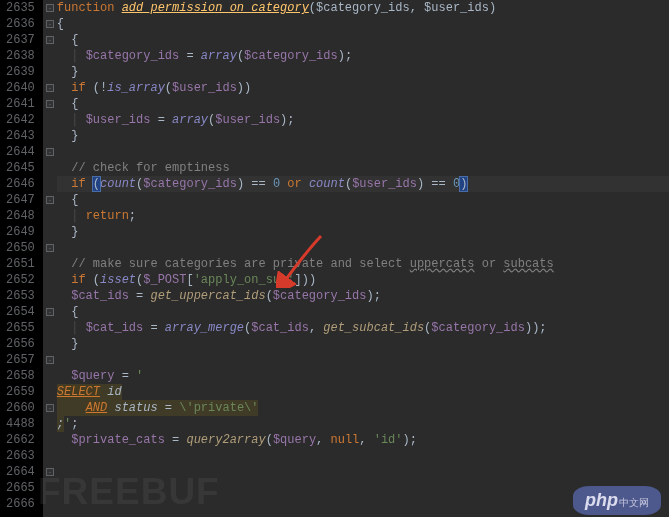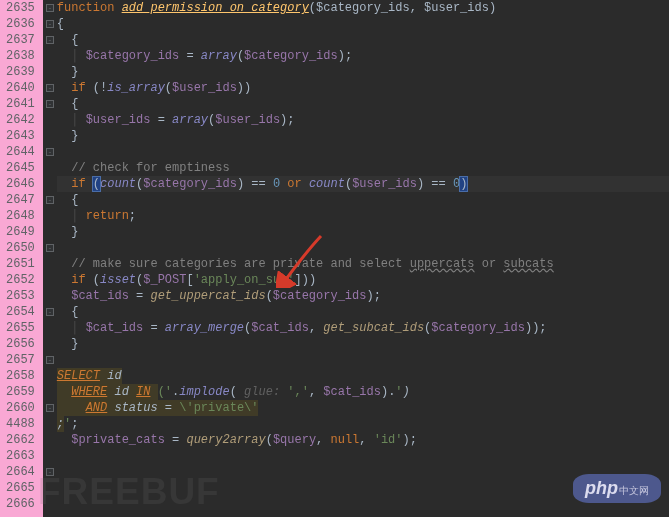--- a/index.html
+++ b/index.html
@@ -11,21 +11,21 @@
     width: 669px;
     height: 517px;
     overflow: hidden;
     position: relative;
   }
   .editor {
     display: flex;
     height: 100%;
   }
   .gutter {
-    background: #f9a8d4;
+    background: #000000;
     color: #606366;
     text-align: right;
     padding-right: 8px;
     padding-left: 6px;
     user-select: none;
     flex-shrink: 0;
   }
   .gutter .ln {
     height: 16px;
     line-height: 16px;
@@ -92,21 +92,21 @@
     top: 232px;
     width: 50px;
     height: 56px;
     pointer-events: none;
   }
 
   
   .php-logo {
     position: absolute;
     right: 8px;
-    bottom: 14px;
+    bottom: 2px;
     background: #4f5b93;
     color: #e6e6fa;
     font-family: Arial, sans-serif;
     font-weight: bold;
     font-style: italic;
     padding: 4px 12px;
     border-radius: 16px / 10px;
     font-size: 18px;
     opacity: 0.95;
   }
@@ -198,22 +198,22 @@
       <div class="line">  <span class="guide">│</span> <span class="kw">return</span>;</div>
       <div class="line">  <span class="punct">}</span></div>
       <div class="line"></div>
       <div class="line">  <span class="cmt">// make sure categories are private and select </span><span class="cmt underline">uppercats</span><span class="cmt"> or </span><span class="cmt underline">subcats</span></div>
       <div class="line">  <span class="kw">if</span> (<span class="builtin">isset</span>(<span class="var">$_POST</span>[<span class="str">'apply_on_sub'</span>]))</div>
       <div class="line">  <span class="var">$cat_ids</span> = <span class="call">get_uppercat_ids</span>(<span class="var">$category_ids</span>);</div>
       <div class="line">  <span class="punct">{</span></div>
       <div class="line">  <span class="guide">│</span> <span class="var">$cat_ids</span> = <span class="builtin">array_merge</span>(<span class="var">$cat_ids</span>, <span class="call">get_subcat_ids</span>(<span class="var">$category_ids</span>));</div>
       <div class="line">  <span class="punct">}</span></div>
       <div class="line"></div>
+      <div class="line">  <span class="var">$query</span> = <span class="str">'</span></div>
       <div class="line"><span class="hl-sql"><span class="sql-kw">SELECT</span> <span class="sql-id">id</span></span></div>
-      <div class="line"><span class="hl-sql">  <span class="sql-kw">WHERE</span> <span class="sql-id">id</span> <span class="sql-kw">IN</span> </span><span class="str">('</span>.<span class="builtin">implode</span>( <span class="hint">glue:</span> <span class="str">','</span>, <span class="var">$cat_ids</span>).<span class="str">'</span><span class="sql-id">)</span></div>
       <div class="line"><span class="hl-sql">    <span class="sql-kw">AND</span> <span class="sql-id">status</span> <span class="sql-id">=</span> <span class="str">\'private\'</span></span></div>
       <div class="line"><span class="hl-sql"><span class="sql-id">;</span></span><span class="str">'</span>;</div>
       <div class="line">  <span class="var">$private_cats</span> = <span class="call">query2array</span>(<span class="var">$query</span>, <span class="kw">null</span>, <span class="str">'id'</span>);</div>
       <div class="line"></div>
     </div>
 </div>
 
 <svg class="arrow" viewBox="0 0 50 56">
   <defs>
     <marker id="ah" markerWidth="8" markerHeight="8" refX="2" refY="4" orient="auto">

